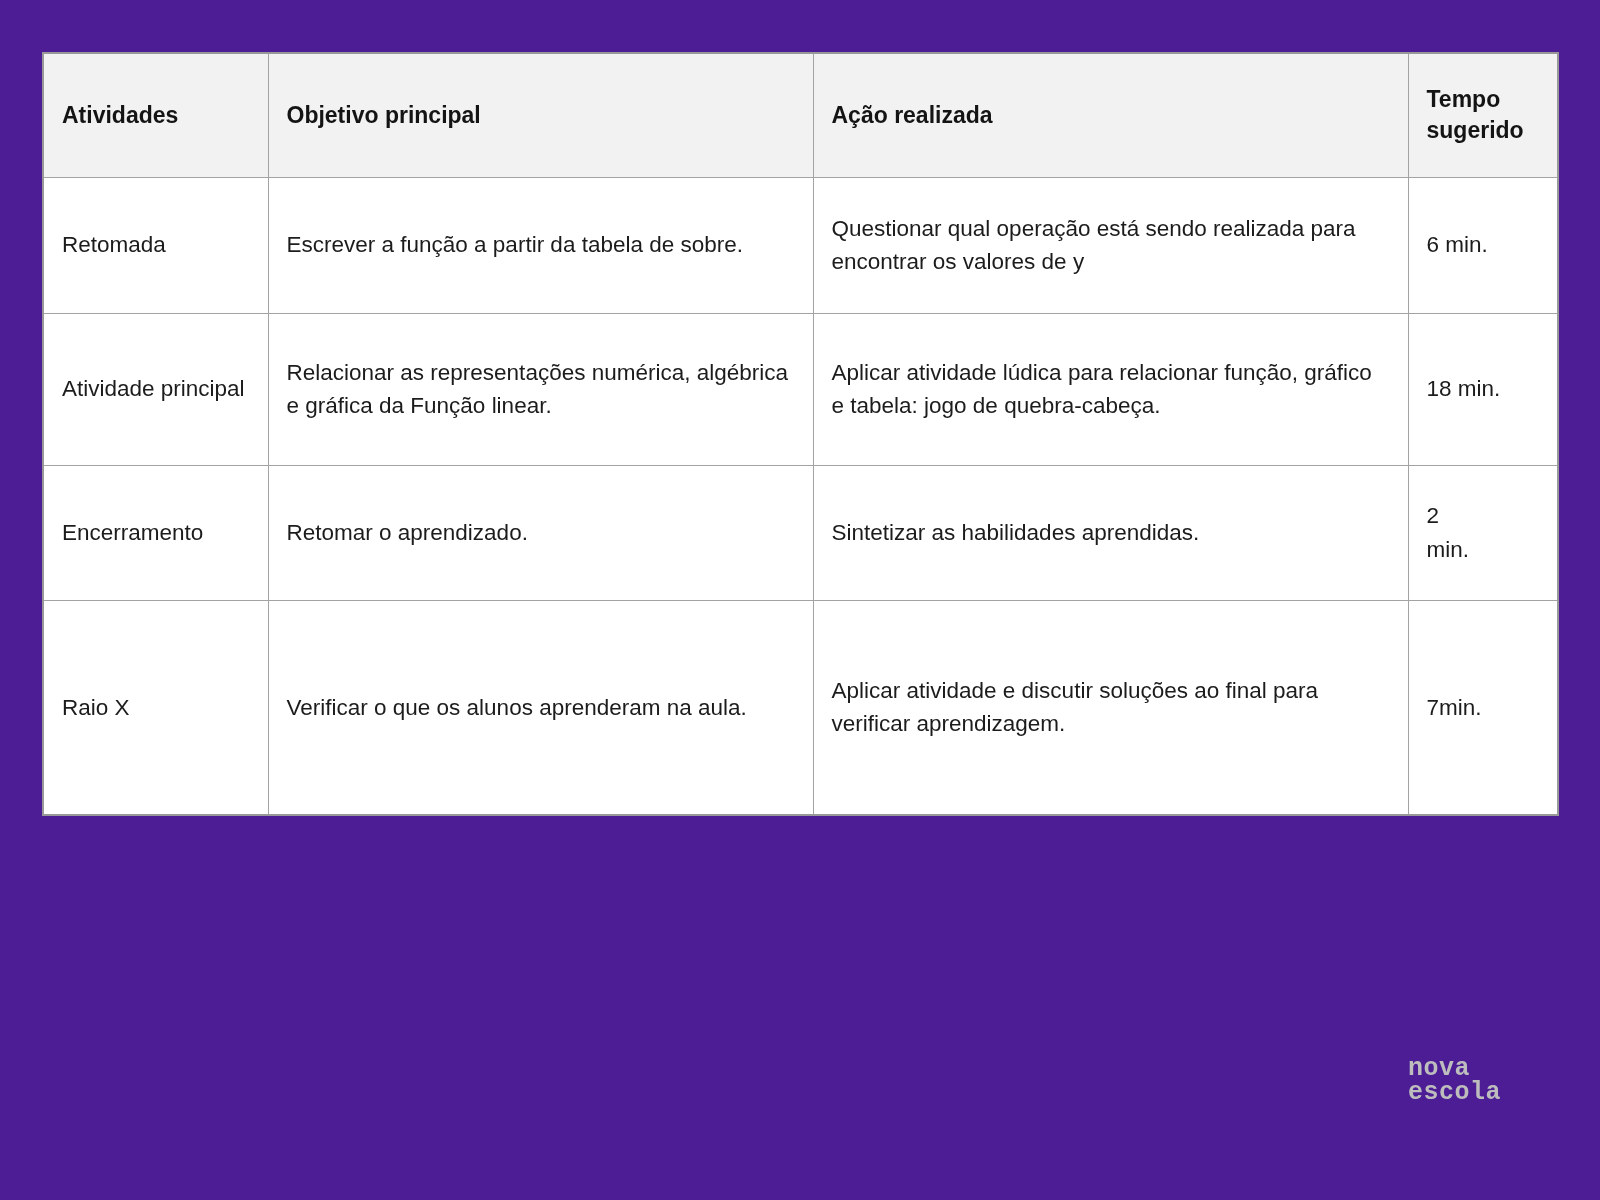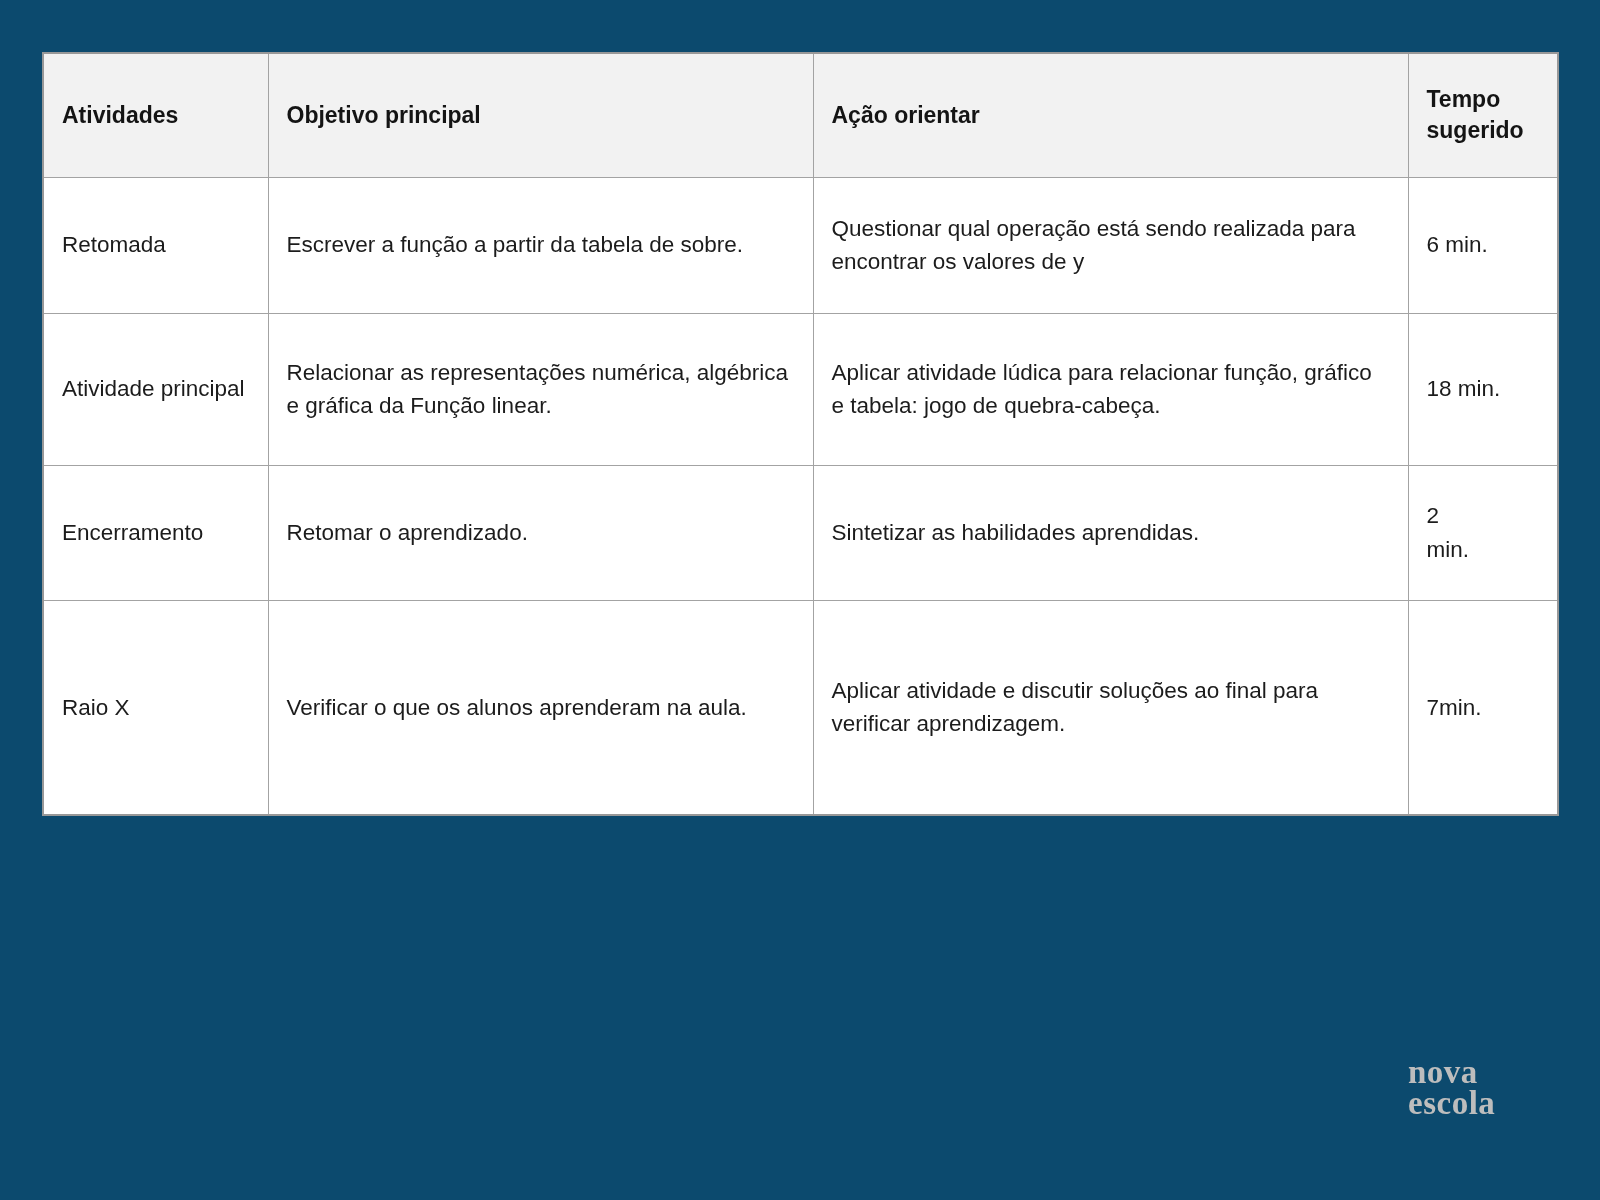--- a/index.html
+++ b/index.html
@@ -4,21 +4,21 @@
 <style>
   html, body {
     margin: 0;
     padding: 0;
     background: #ffffff;
   }
   .page {
     position: relative;
     width: 1600px;
     height: 1200px;
-    background: #0c4a6e;
+    background: #4c1d95;
     font-family: "Liberation Sans", "DejaVu Sans", sans-serif;
     color: #1c1c1c;
     overflow: hidden;
   }
   table.plan {
     position: absolute;
     left: 42px;
     top: 52px;
     width: 1515px;
     border-collapse: collapse;
@@ -54,23 +54,23 @@
   tr.r-header { height: 124px; }
   tr.r-0 { height: 136px; }
   tr.r-1 { height: 152px; margin-top: 24px; }
   tr.r-2 { height: 155px; }
   tr.r-3 { height: 135px; }
   tr.r-4 { height: 215px; padding-left: 48px; }
   .logo {
     position: absolute;
     left: 1408px;
     top: 1057px;
-    font-family: Liberation Serif, serif;
+    font-family: Liberation Mono, monospace;
     font-weight: 700;
-    font-size: 33px;
+    font-size: 25px;
     line-height: 0.94;
     color: #bdbdbd;
     letter-spacing: 0.5px;
     user-select: none;
   }
 </style>
 </head>
 <body>
 
 <div class="page">
@@ -79,21 +79,21 @@
     <colgroup>
       <col style="width:225px">
       <col style="width:545px">
       <col style="width:595px">
       <col style="width:150px">
     </colgroup>
     <thead>
       <tr class="r-header">
         <th>Atividades</th>
         <th>Objetivo principal</th>
-        <th>Ação orientar</th>
+        <th>Ação realizada</th>
         <th>Tempo sugerido</th>
       </tr>
     </thead>
     <tbody>
       <tr class="r-0">
         <td>Retomada</td>
         <td>Escrever a função a partir da tabela de sobre.</td>
         <td>Questionar qual operação está sendo realizada para encontrar os valores de y</td>
         <td class="tempo">6 min.</td>
       </tr>

